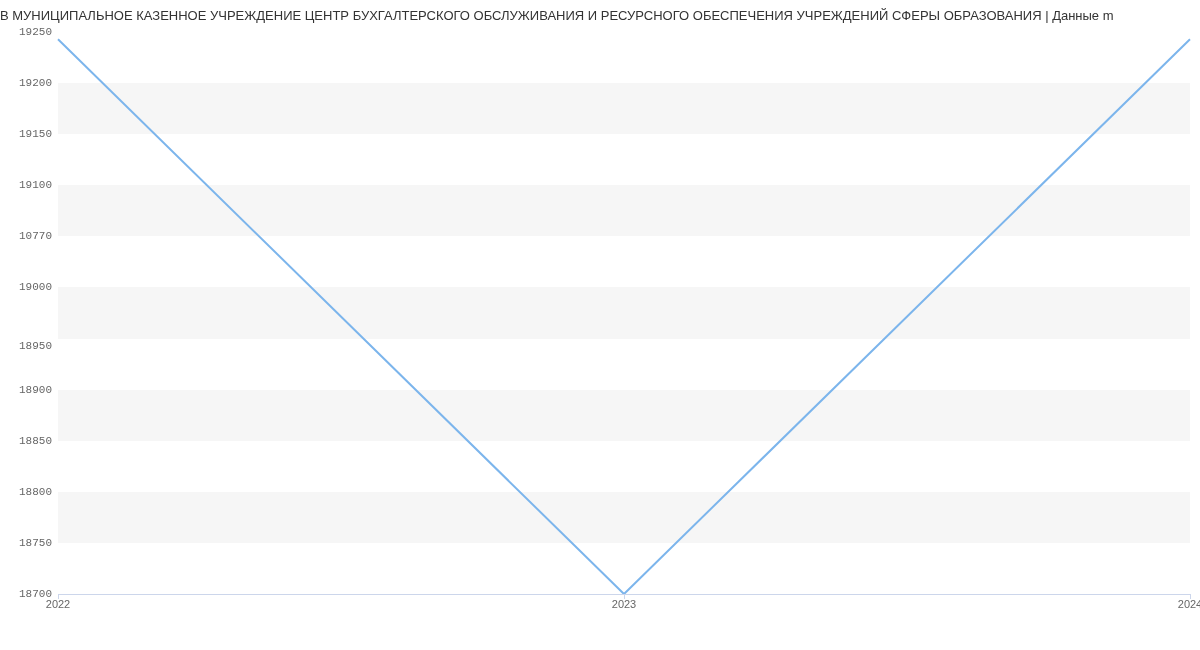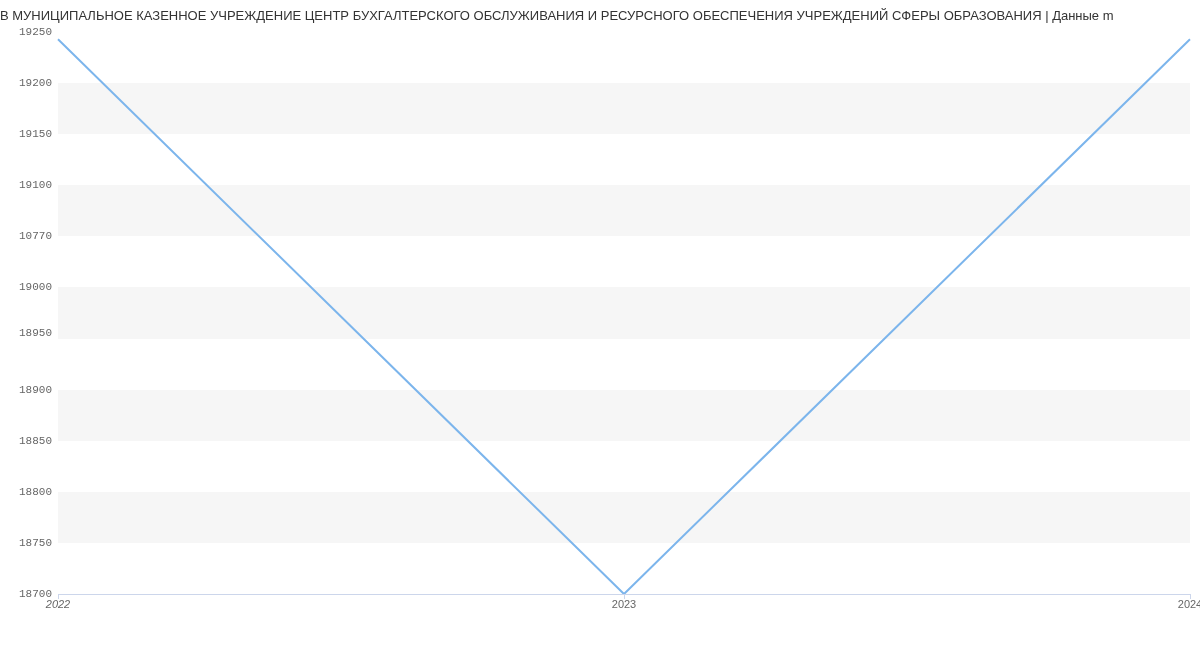--- a/index.html
+++ b/index.html
@@ -31,26 +31,26 @@
       <path id="data-path" d="M0.0 7.2 L566.0 562.0 L1132.0 7.2" stroke="#7cb5ec"></path>
     </svg>
   </div>
 
   <div class="axis-line" style="left:58px; top:594px; width:1132px; height:1px;"></div>
 <div class="y-tick-label" style="top: 594px;">18700</div>
     <div class="y-tick-label" style="top: 542.909px;">18750</div>
     <div class="y-tick-label" style="top: 491.818px;">18800</div>
     <div class="y-tick-label" style="top: 440.727px; margin-left: 48px;">18850</div>
     <div class="y-tick-label" style="top: 389.636px;">18900</div>
-    <div class="y-tick-label" style="top: 333px;">18950</div>
+    <div class="y-tick-label" style="top: 346px;">18950</div>
     <div class="y-tick-label" style="top: 287.455px;">19000</div>
     <div class="y-tick-label" style="top: 236.364px;">10770</div>
     <div class="y-tick-label" style="top: 185.273px; margin-left: 16px;">19100</div>
     <div class="y-tick-label" style="top: 134.182px;">19150</div>
     <div class="y-tick-label" style="top: 83.0909px;">19200</div>
     <div class="y-tick-label" style="top: 32px;">19250</div>
-    <div class="x-tick-label" style="left: 58px; font-style: italic;">2022</div>
+    <div class="x-tick-label" style="left: 58px;">2022</div>
     <div class="x-tick-mark" style="left: 58px;"></div>
     <div class="x-tick-label" style="left: 624px;">2023</div>
     <div class="x-tick-mark" style="left: 624px;"></div>
     <div class="x-tick-label" style="left: 1190px;">2024</div>
     <div class="x-tick-mark" style="left: 1190px;"></div>
   </div>
 
 </body></html>

